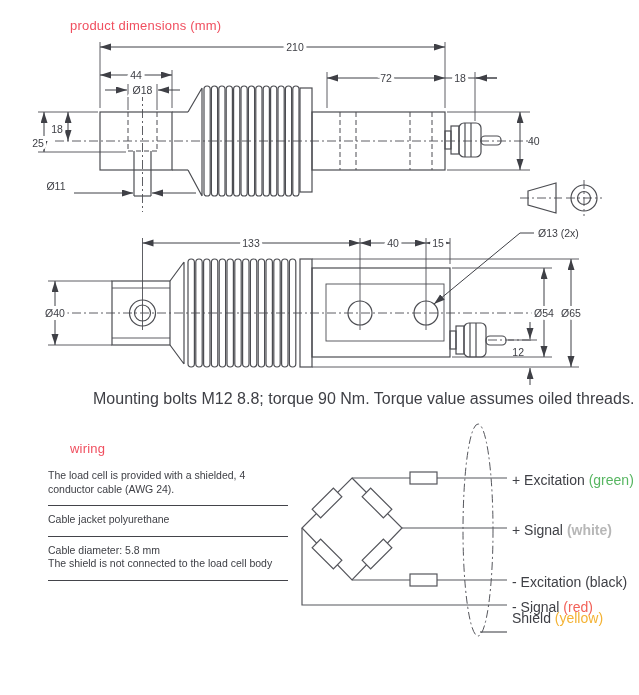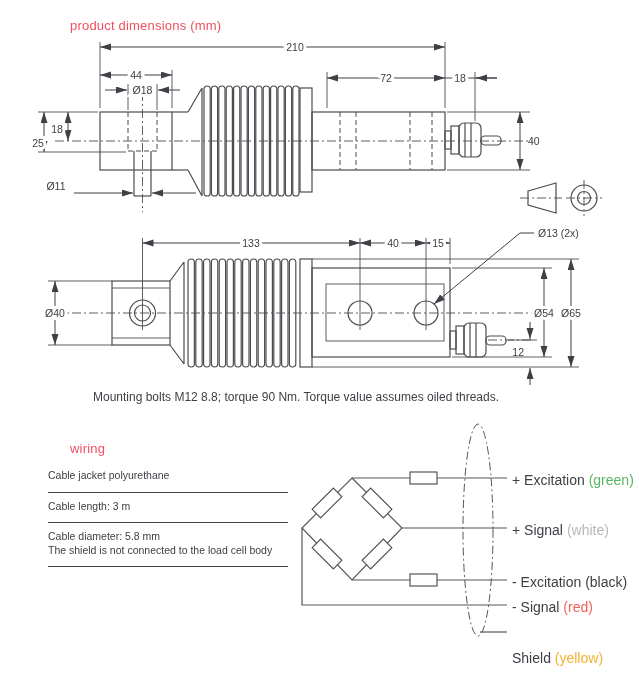--- a/index.html
+++ b/index.html
@@ -1,19 +1,19 @@
 <!DOCTYPE html>
 <html><head>
 <meta charset="utf-8">
 <style>
   html,body{margin:0;padding:0;background:#fff;}
   .page{position:relative;width:639px;height:695px;background:#ffffff;overflow:hidden;
         font-family:"Liberation Sans","DejaVu Sans",sans-serif;color:#3f4046;}
   .sec-title{position:absolute;left:50px;font-size:13px;letter-spacing:.2px;margin-left:20px;}
-  .note{position:absolute;left:48px;top:390px;font-size:12px;padding-left:45px;}
+  .note{position:absolute;left:48px;top:390px;font-size:16px;padding-left:45px;}
   .specs{position:absolute;left:48px;top:462px;width:240px;}
   .spec{border-bottom:1.6px solid #43444a;padding:7px 0 9px;font-size:10.5px;line-height:13.5px;}
   .wire-label{position:absolute;left:512px;height:13px;font-size:14px;white-space:nowrap;}
   svg{position:absolute;}
   svg text{font-family:"Liberation Sans","DejaVu Sans",sans-serif;font-size:10.5px;fill:#3f4046;}
   text.halo{paint-order:stroke;stroke:#ffffff;stroke-width:6px;}
   .ln{stroke:#4c4d52;stroke-width:1.2;fill:none;}
   .thin{stroke:#4c4d52;stroke-width:0.9;fill:none;}
   .dash{stroke:#4c4d52;stroke-width:1;fill:none;stroke-dasharray:5 3;}
   .cl{stroke:#4c4d52;stroke-width:0.9;fill:none;stroke-dasharray:9 3 2 3;}
@@ -213,22 +213,22 @@
     <line class="dim" x1="530" y1="322" x2="530" y2="339" marker-end="url(#ah)"></line>
     <line class="dim" x1="530" y1="385" x2="530" y2="368" marker-end="url(#ah)"></line>
     <text x="524" y="356" text-anchor="end">12</text>
   </svg>
 
   <div class="note">Mounting bolts M12 8.8; torque 90 Nm. Torque value assumes oiled threads.</div>
 
   <div class="sec-title" style="top: 441px; color: rgb(240, 79, 95);">wiring</div>
 
   <div class="specs">
+    <div class="spec">The load cell is provided with a shielded, 4 conductor cable (AWG 24).</div>
     <div class="spec">Cable jacket polyurethane</div>
-    <div class="spec">Cable length: 3 m</div>
     <div class="spec">
       <div>Cable diameter: 5.8 mm</div>
       <div>The shield is not connected to the load cell body</div>
     </div>
   </div>
 
   <svg style="left:290px;top:418px;" width="220" height="250" viewBox="290 418 220 250">
 
     <path class="wl" d="M352,478 L402,528 L352,580 L302,528 Z"></path>
 
@@ -249,28 +249,28 @@
 
     <ellipse cx="478" cy="530" rx="15" ry="106" fill="none" stroke="#55565c" stroke-width="1" stroke-dasharray="8 3 2 3"></ellipse>
   </svg>
 
   <div class="wire-label" style="top:472px;">
     <span>+ Excitation</span>
     <span style="color: rgb(87, 182, 97);">(green)</span>
   </div>
   <div class="wire-label" style="top:522px;">
     <span>+ Signal</span>
-    <span style="color: rgb(183, 183, 183);">(white)</span>
+    <span style="color: rgb(183, 183, 183); font-weight: bold;">(white)</span>
   </div>
   <div class="wire-label" style="top:574px;">
     <span>- Excitation</span>
     <span style="color: rgb(63, 64, 70);">(black)</span>
   </div>
   <div class="wire-label" style="top:599px;">
     <span>- Signal</span>
     <span style="color: rgb(242, 97, 88);">(red)</span>
   </div>
-  <div class="wire-label" style="top:650px;">
+  <div class="wire-label" style="top:610px;">
     <span>Shield</span>
     <span style="color: rgb(244, 178, 51);">(yellow)</span>
   </div>
 
 </div>
 
 </body></html>

